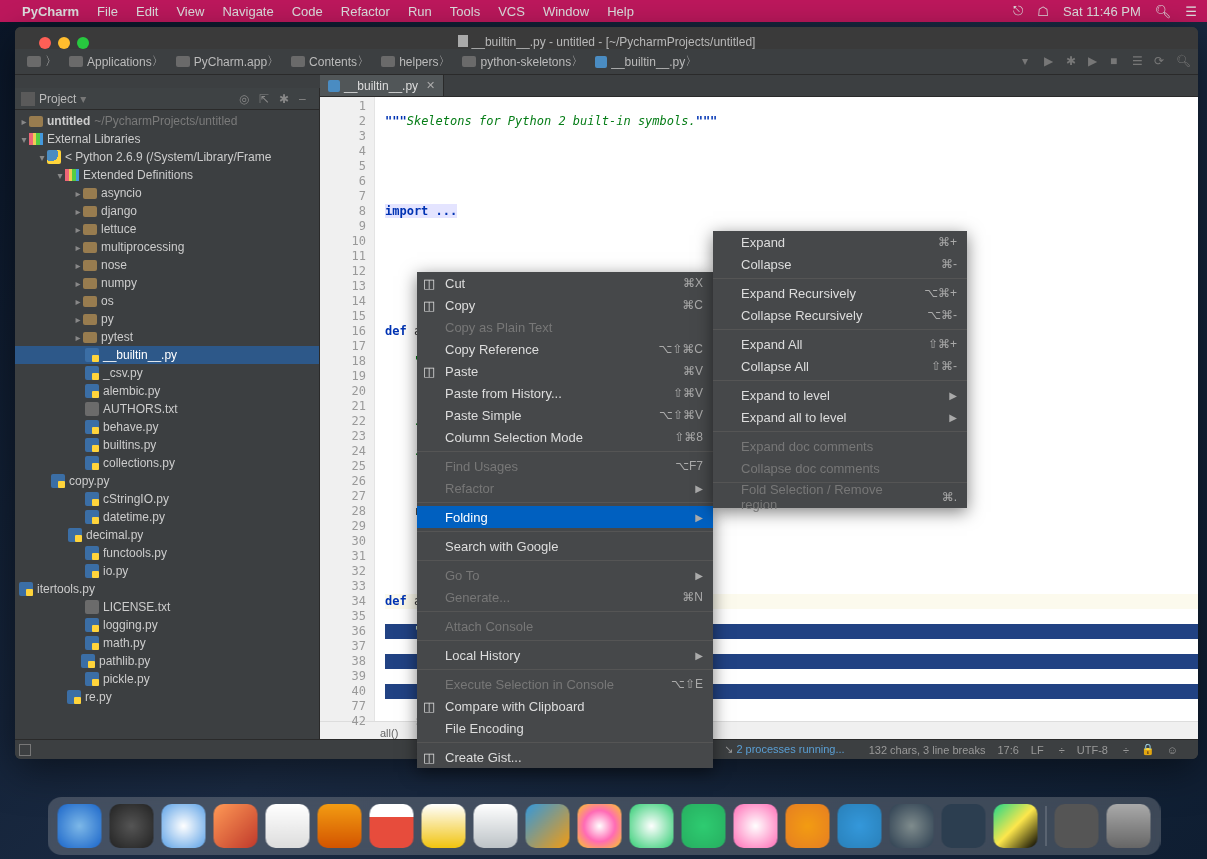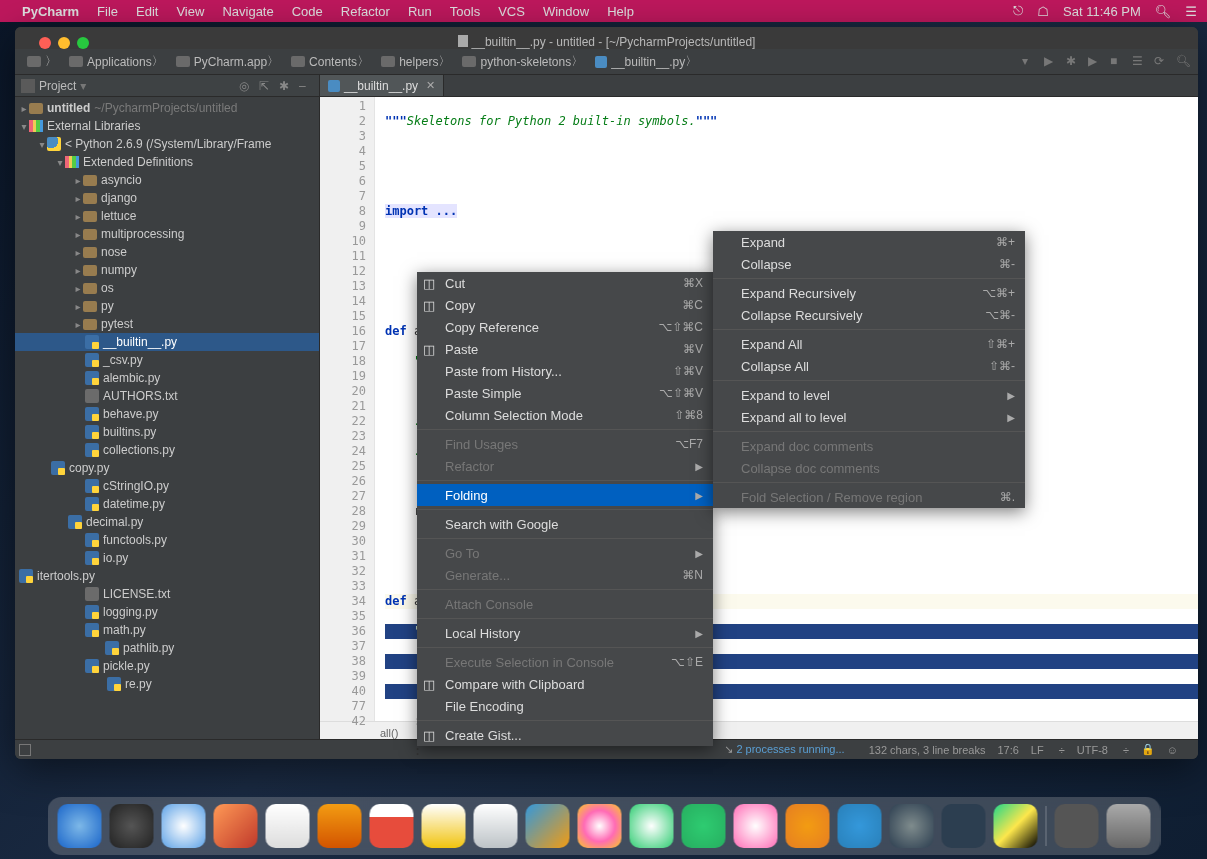--- a/index.html
+++ b/index.html
@@ -100,20 +100,21 @@
   flex: 1; display: flex; min-height: 0;
 }
 
 
 #project-panel {
   width: 305px;
   background: #3c3f41;
   border-right: 1px solid #2a2a2a;
   display: flex;
   flex-direction: column;
+  margin-top: 13px;
 }
 #project-header {
   height: 22px; background: #3e4244;
   display: flex; align-items: center;
   padding: 0 6px; color: #bbb;
   border-bottom: 1px solid #2a2a2a;
   font-size: 12px;
 }
 .proj-ic { width: 14px; height: 14px; background: #5a5a5a; margin-right: 4px; }
 #project-header .spc { flex: 1; }
@@ -462,29 +463,29 @@
               <span>LICENSE.txt</span>
    </div>
             <div class="trow " style="padding-left:70px">
      <span class="pyf"></span>
               <span>logging.py</span>
    </div>
             <div class="trow " style="padding-left:70px">
      <span class="pyf"></span>
               <span>math.py</span>
    </div>
-            <div class="trow " style="padding-left:90px">
+            <div class="trow " style="padding-left:66px">
      <span class="pyf"></span>
               <span>pathlib.py</span>
    </div>
             <div class="trow " style="padding-left:70px">
      <span class="pyf"></span>
               <span>pickle.py</span>
    </div>
-            <div class="trow " style="padding-left:92px">
+            <div class="trow " style="padding-left:52px">
      <span class="pyf"></span>
               <span>re.py</span>
    </div>
           </div>
       </div>
     </div>
 
     <div id="editor-area">
       <div id="tabs">
         <div class="tab">
@@ -611,20 +612,23 @@
     <div class="mrow">
       <span class="ic">◫</span>
       <span>Cut</span>
       <span class="sc">⌘X</span>
     </div>
     <div class="mrow">
       <span class="ic">◫</span>
       <span>Copy</span>
       <span class="sc">⌘C</span>
     </div>
+    <div class="mrow dis">
+      <span>Copy as Plain Text</span>
+    </div>
     <div class="mrow">
       <span>Copy Reference</span>
       <span class="sc">⌥⇧⌘C</span>
     </div>
     <div class="mrow">
       <span class="ic">◫</span>
       <span>Paste</span>
       <span class="sc">⌘V</span>
     </div>
     <div class="mrow">
@@ -687,21 +691,21 @@
     <div class="mrow">
       <span>File Encoding</span>
     </div>
     <div class="sep"></div>
     <div class="mrow">
       <span class="ic">◫</span>
       <span>Create Gist...</span>
     </div>
   </div>
 
-<div class="ctxmenu" id="ctx2" style="left:713px; top:231px; width:312px">
+<div class="ctxmenu" id="ctx2" style="left:713px; top:231px; width:254px">
     <div class="mrow">
       <span>Expand</span>
       <span class="sc">⌘+</span>
     </div>
     <div class="mrow">
       <span>Collapse</span>
       <span class="sc">⌘-</span>
     </div>
     <div class="sep"></div>
     <div class="mrow">

